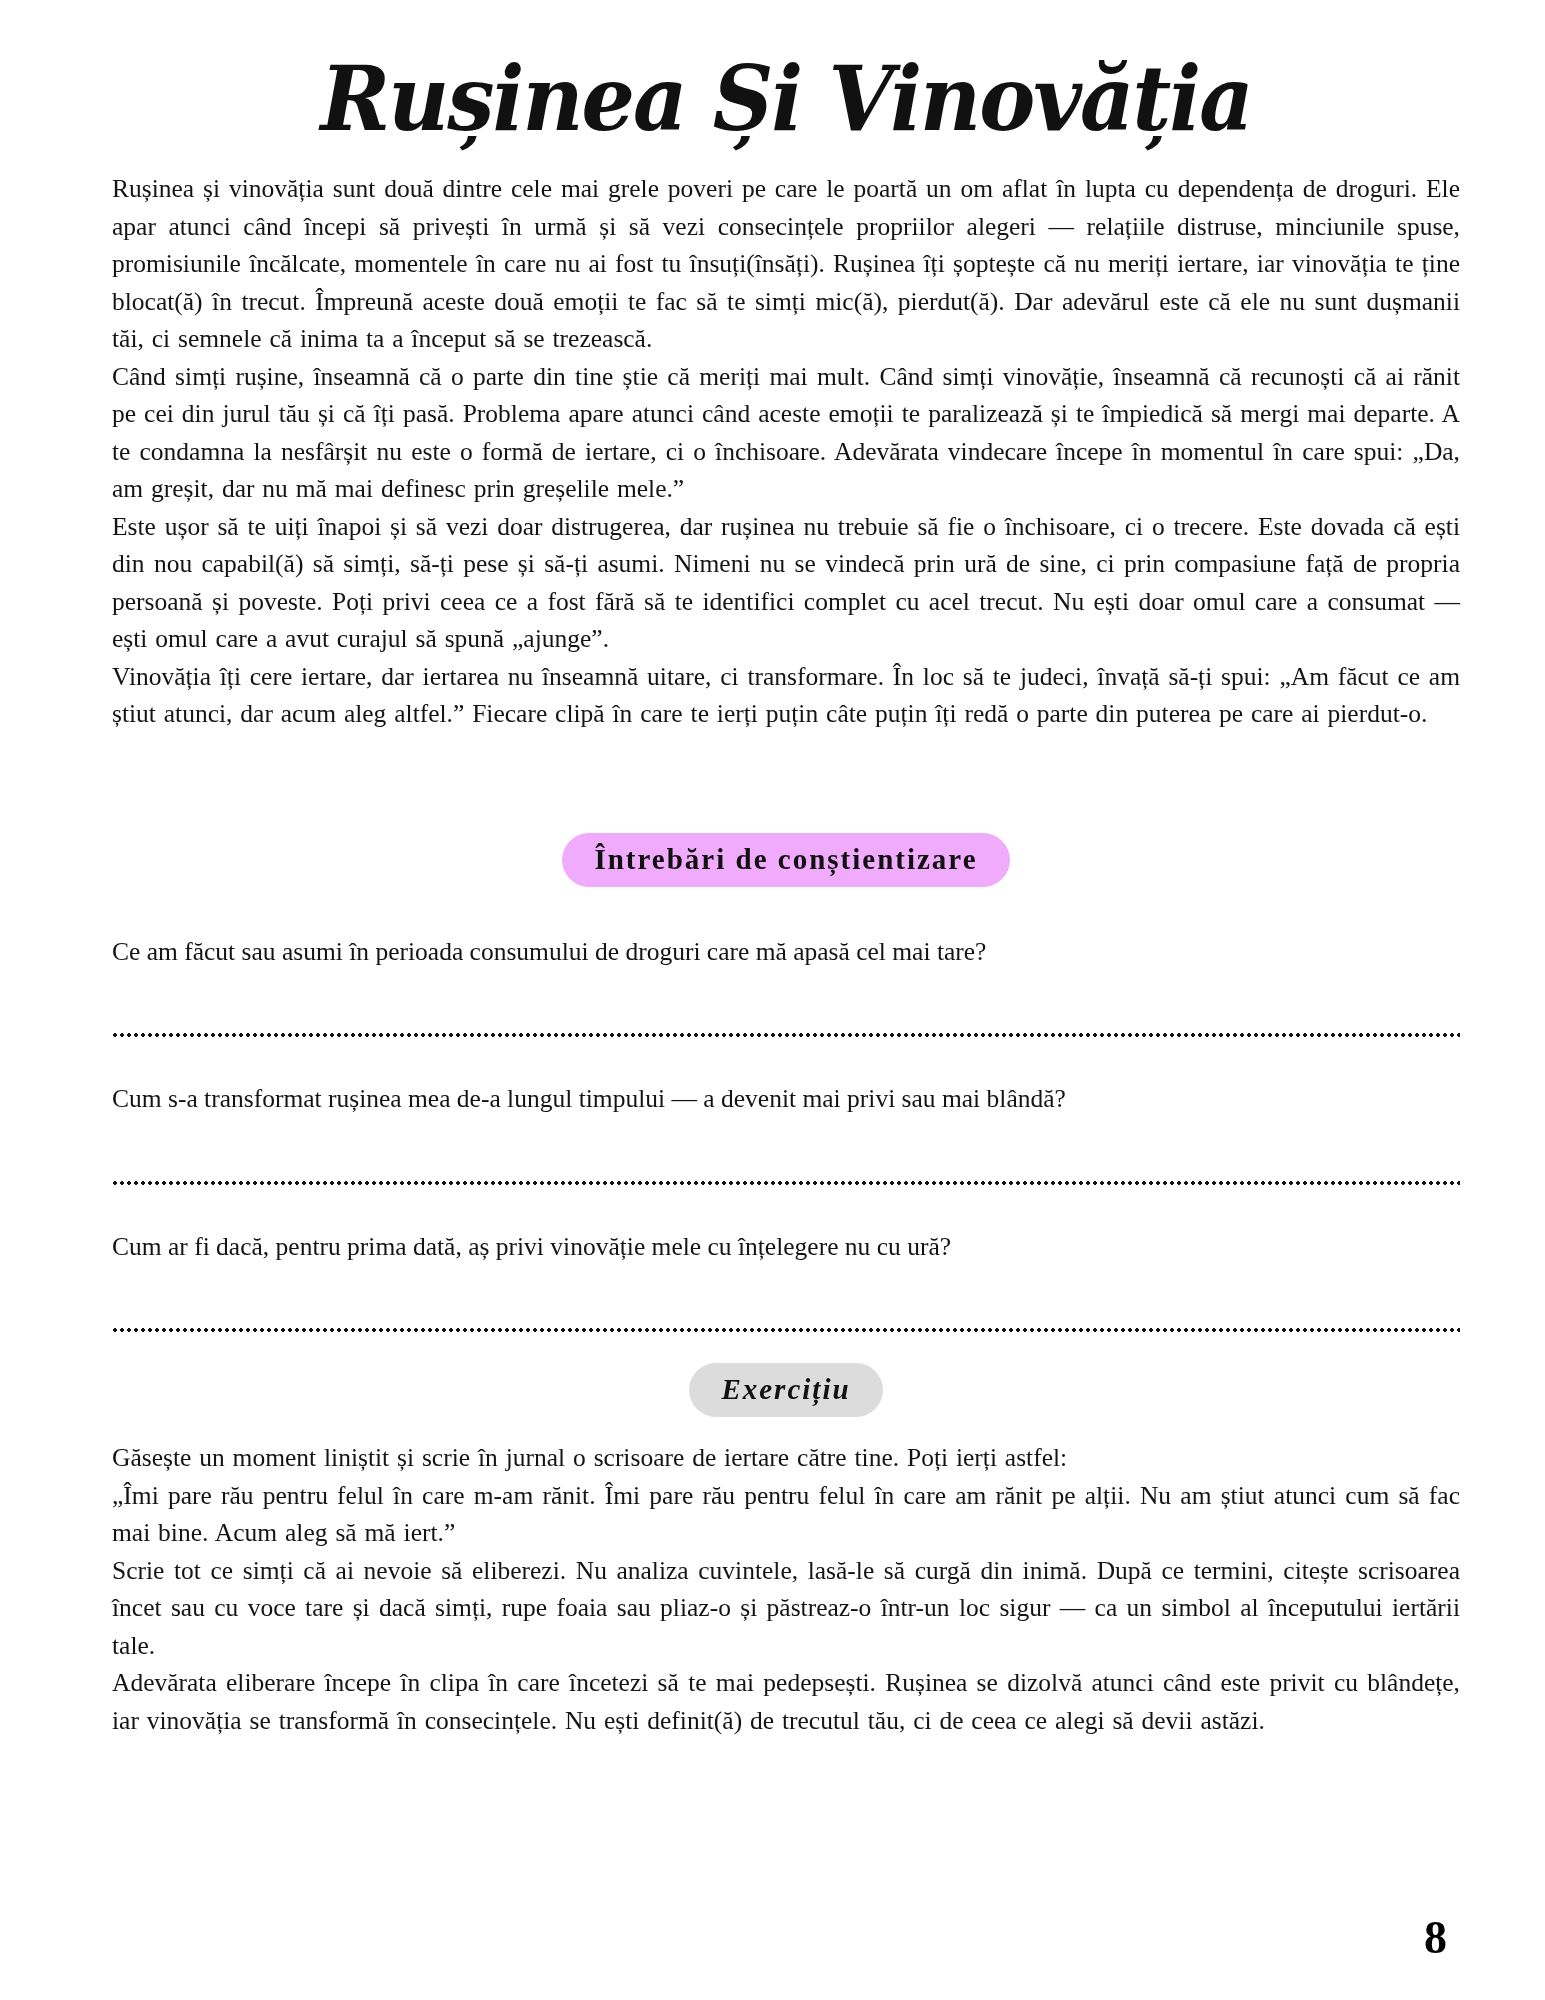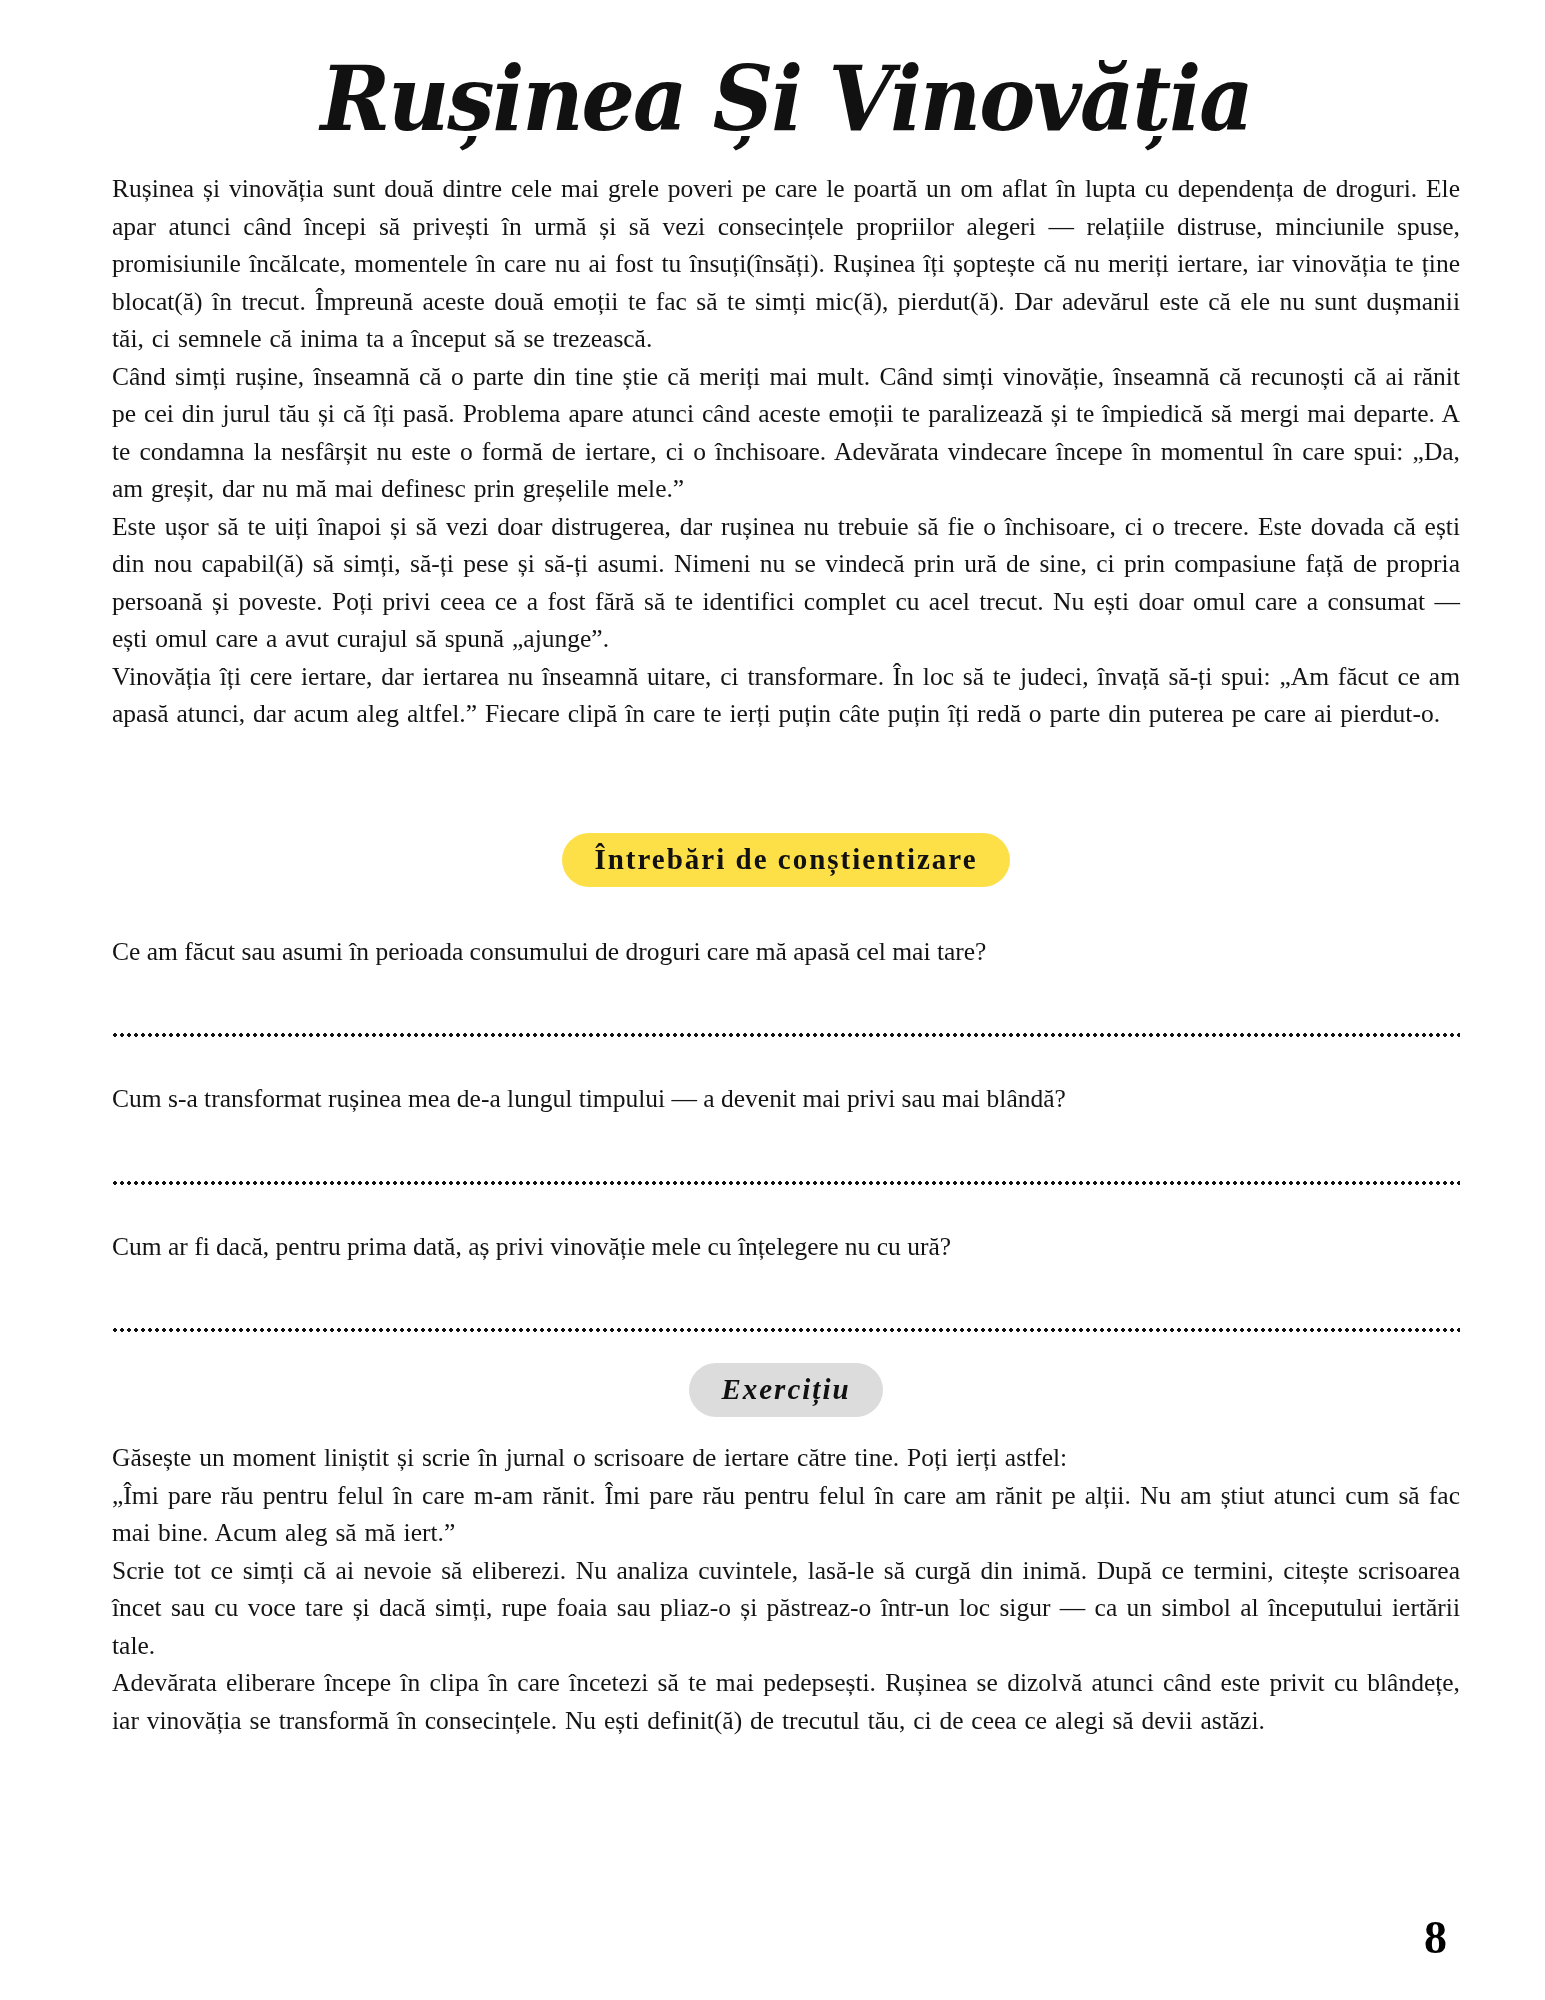--- a/index.html
+++ b/index.html
@@ -94,25 +94,25 @@
 <body>
 
 <div class="page">
 
   <h1 class="title">Rușinea Și Vinovăția</h1>
 
   <div class="intro-block">
     <p class="body-text">Rușinea și vinovăția sunt două dintre cele mai grele poveri pe care le poartă un om aflat în lupta cu dependența de droguri. Ele apar atunci când începi să privești în urmă și să vezi consecințele propriilor alegeri — relațiile distruse, minciunile spuse, promisiunile încălcate, momentele în care nu ai fost tu însuți(însăți). Rușinea îți șoptește că nu meriți iertare, iar vinovăția te ține blocat(ă) în trecut. Împreună aceste două emoții te fac să te simți mic(ă), pierdut(ă). Dar adevărul este că ele nu sunt dușmanii tăi, ci semnele că inima ta a început să se trezească.</p>
     <p class="body-text">Când simți rușine, înseamnă că o parte din tine știe că meriți mai mult. Când simți vinovăție, înseamnă că recunoști că ai rănit pe cei din jurul tău și că îți pasă. Problema apare atunci când aceste emoții te paralizează și te împiedică să mergi mai departe. A te condamna la nesfârșit nu este o formă de iertare, ci o închisoare. Adevărata vindecare începe în momentul în care spui: „Da, am greșit, dar nu mă mai definesc prin greșelile mele.”</p>
     <p class="body-text">Este ușor să te uiți înapoi și să vezi doar distrugerea, dar rușinea nu trebuie să fie o închisoare, ci o trecere. Este dovada că ești din nou capabil(ă) să simți, să-ți pese și să-ți asumi. Nimeni nu se vindecă prin ură de sine, ci prin compasiune față de propria persoană și poveste. Poți privi ceea ce a fost fără să te identifici complet cu acel trecut. Nu ești doar omul care a consumat — ești omul care a avut curajul să spună „ajunge”.</p>
-    <p class="body-text">Vinovăția îți cere iertare, dar iertarea nu înseamnă uitare, ci transformare. În loc să te judeci, învață să-ți spui: „Am făcut ce am apasă atunci, dar acum aleg altfel.” Fiecare clipă în care te ierți puțin câte puțin îți redă o parte din puterea pe care ai pierdut-o.</p>
+    <p class="body-text">Vinovăția îți cere iertare, dar iertarea nu înseamnă uitare, ci transformare. În loc să te judeci, învață să-ți spui: „Am făcut ce am știut atunci, dar acum aleg altfel.” Fiecare clipă în care te ierți puțin câte puțin îți redă o parte din puterea pe care ai pierdut-o.</p>
   </div>
 
   <div class="pill-row questions-heading-row">
-    <span class="pill" style="background: #fde047;">Întrebări de conștientizare</span>
+    <span class="pill" style="background: #f0abfc;">Întrebări de conștientizare</span>
   </div>
 
   <p class="question first">Ce am făcut sau asumi în perioada consumului de droguri care mă apasă cel mai tare?</p>
   <div class="dotted-line"></div>
 
   <p class="question later">Cum s-a transformat rușinea mea de-a lungul timpului — a devenit mai privi sau mai blândă?</p>
   <div class="dotted-line"></div>
 
   <p class="question later">Cum ar fi dacă, pentru prima dată, aș privi vinovăție mele cu înțelegere nu cu ură?</p>
   <div class="dotted-line"></div>

